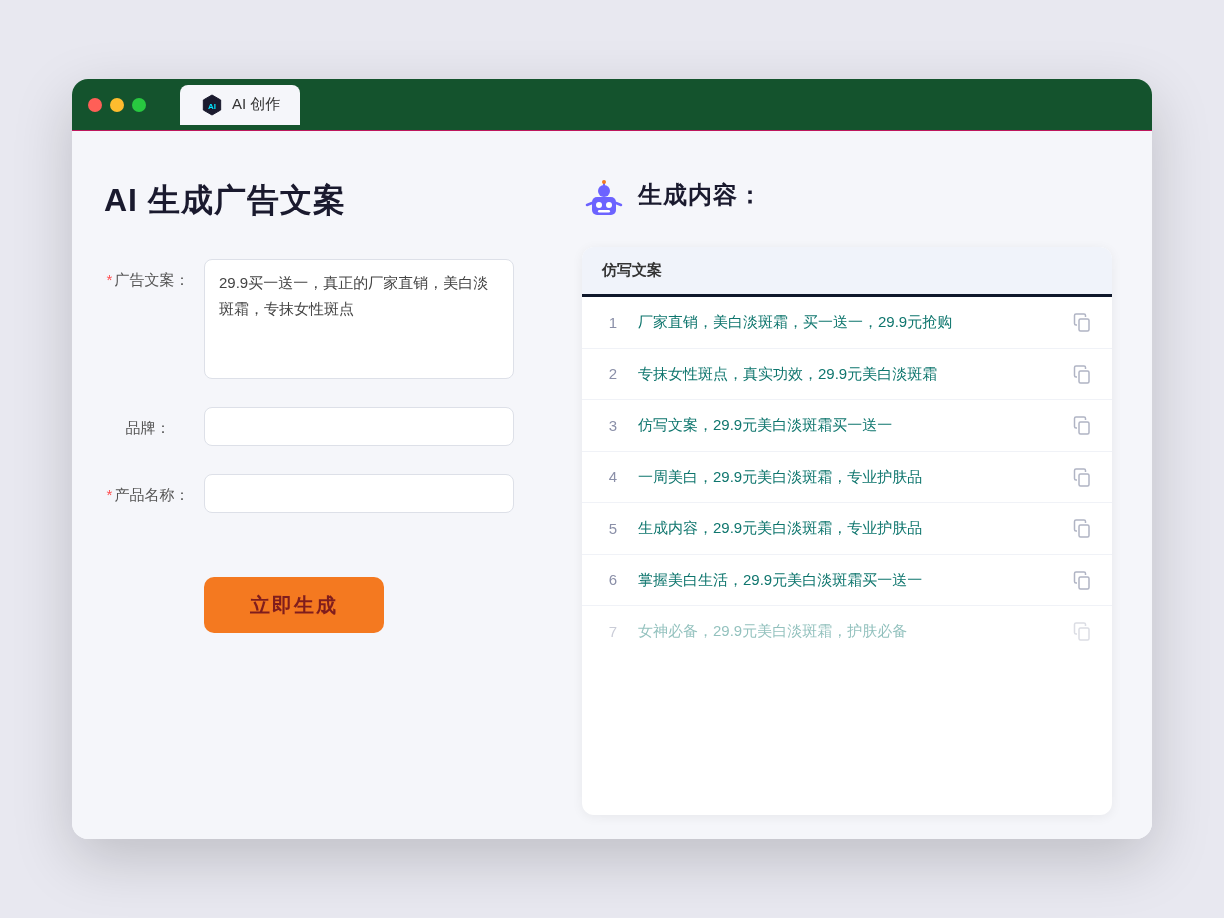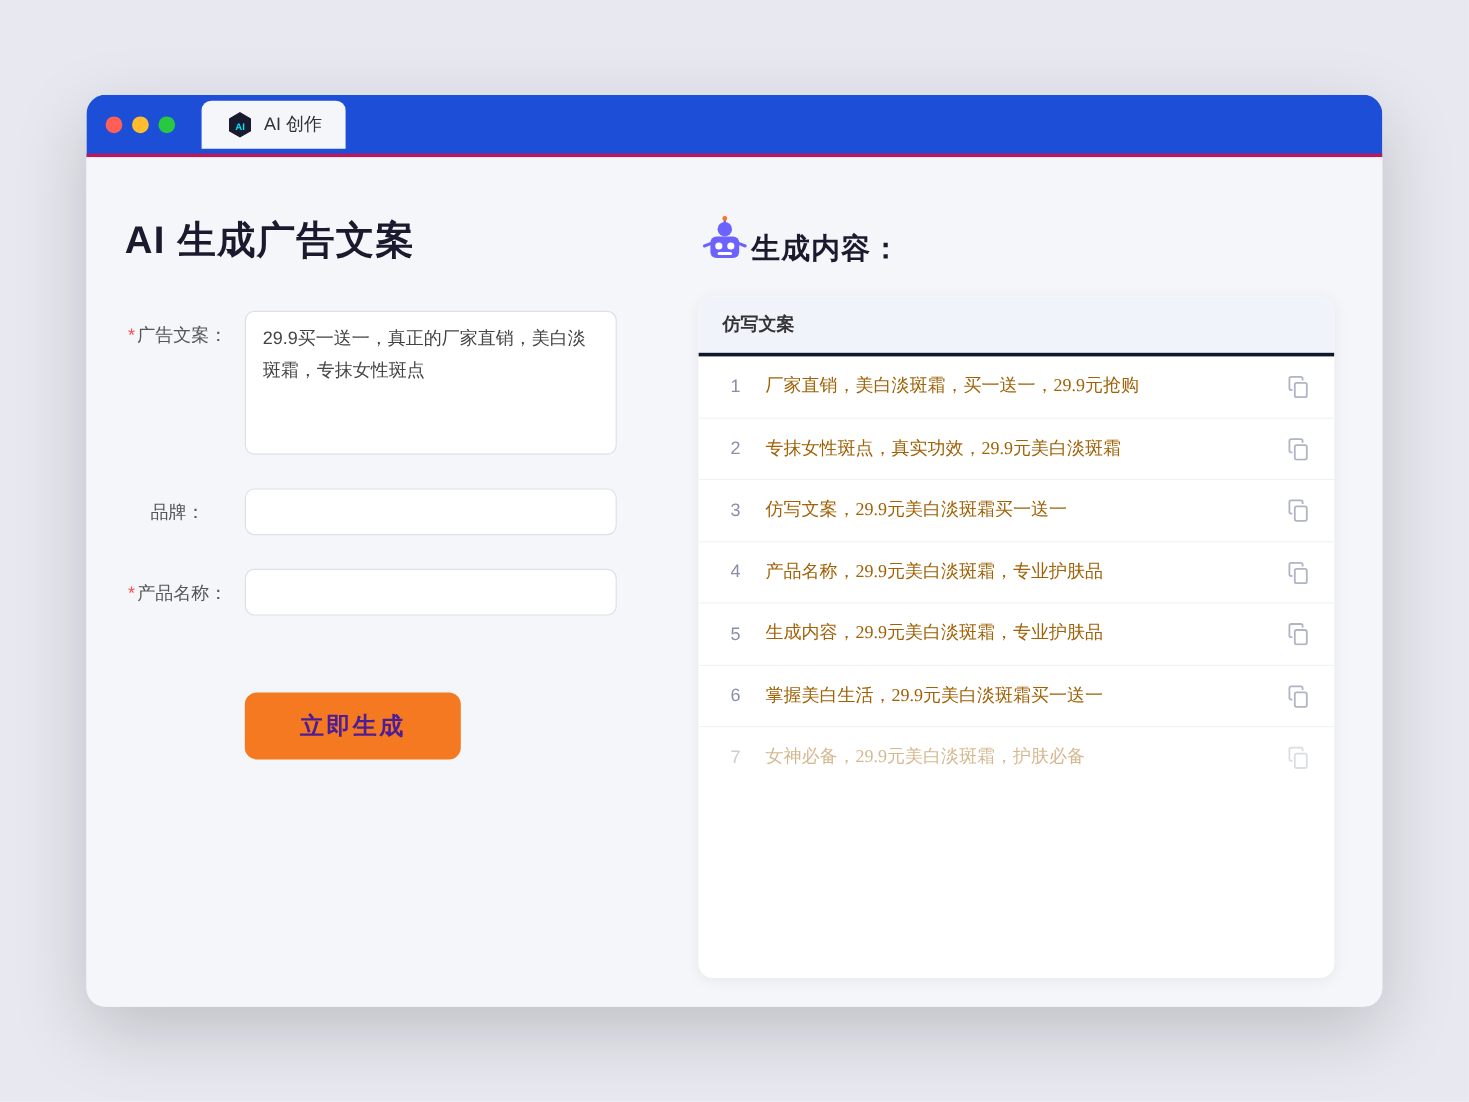--- a/index.html
+++ b/index.html
@@ -19,27 +19,27 @@
       height: 760px;
       background: #f5f6fa;
       border-radius: 16px;
       box-shadow: 0 20px 60px rgba(0,0,0,0.18);
       overflow: hidden;
       display: flex;
       flex-direction: column;
     }
 
     .title-bar {
-      background: #1d4ed8;
+      background: #14532d;
       height: 52px;
       display: flex;
       align-items: center;
       padding: 0 16px;
-      gap: 6px;
-      border-bottom: 3px solid #be185d;
+      gap: 18px;
+      border-bottom: 1px solid #be185d;
       flex-shrink: 0;
     }
 
     .traffic-lights {
       display: flex;
       gap: 8px;
       align-items: center;
     }
 
     .traffic-light {
@@ -130,42 +130,42 @@
       height: 120px;
       line-height: 1.7;
     }
 
     .generate-btn {
       margin-top: 36px;
       margin-left: 100px;
       width: 180px;
       height: 56px;
       background: #f47920;
-      color: #4c1d95;
+      color: #7f1d1d;
       border: none;
       border-radius: 10px;
       font-size: 20px;
       font-weight: 600;
       cursor: pointer;
       letter-spacing: 2px;
       font-family: inherit;
     }
 
     
     .right-panel {
       flex: 1;
       padding: 48px 40px 24px 20px;
       display: flex;
       flex-direction: column;
     }
 
     .results-header {
       display: flex;
-      align-items: flex-end;
-      gap: 0;
+      align-items: flex-start;
+      gap: 12px;
       margin-bottom: 24px;
     }
 
     .robot-icon {
       width: 44px;
       height: 44px;
     }
 
     .results-title {
       font-size: 24px;
@@ -211,23 +211,22 @@
       color: #8a8fa8;
       font-size: 15px;
       min-width: 22px;
       text-align: center;
       font-weight: 500;
     }
 
     .result-text {
       flex: 1;
       font-size: 15px;
-      color: #a16207;
+      color: #0f766e;
       line-height: 1.5;
-      font-family: Liberation Serif, serif;
     }
 
     .copy-icon {
       width: 20px;
       height: 20px;
       color: #b0b4c4;
       cursor: pointer;
       flex-shrink: 0;
     }
   </style>
@@ -319,21 +318,21 @@
             <div class="result-row">
               <span class="result-num">3</span>
               <span class="result-text">仿写文案，29.9元美白淡斑霜买一送一</span>
               <svg class="copy-icon" viewBox="0 0 20 20" fill="none">
       <rect x="7" y="7" width="10" height="12" rx="1.5" stroke="currentColor" stroke-width="1.5"></rect>
       <path d="M5 13H4a1.5 1.5 0 01-1.5-1.5v-8A1.5 1.5 0 014 2h8a1.5 1.5 0 011.5 1.5V5" stroke="currentColor" stroke-width="1.5"></path>
     </svg>
             </div>
             <div class="result-row">
               <span class="result-num">4</span>
-              <span class="result-text">产品名称，29.9元美白淡斑霜，专业护肤品</span>
+              <span class="result-text">一周美白，29.9元美白淡斑霜，专业护肤品</span>
               <svg class="copy-icon" viewBox="0 0 20 20" fill="none">
       <rect x="7" y="7" width="10" height="12" rx="1.5" stroke="currentColor" stroke-width="1.5"></rect>
       <path d="M5 13H4a1.5 1.5 0 01-1.5-1.5v-8A1.5 1.5 0 014 2h8a1.5 1.5 0 011.5 1.5V5" stroke="currentColor" stroke-width="1.5"></path>
     </svg>
             </div>
             <div class="result-row">
               <span class="result-num">5</span>
               <span class="result-text">生成内容，29.9元美白淡斑霜，专业护肤品</span>
               <svg class="copy-icon" viewBox="0 0 20 20" fill="none">
       <rect x="7" y="7" width="10" height="12" rx="1.5" stroke="currentColor" stroke-width="1.5"></rect>

